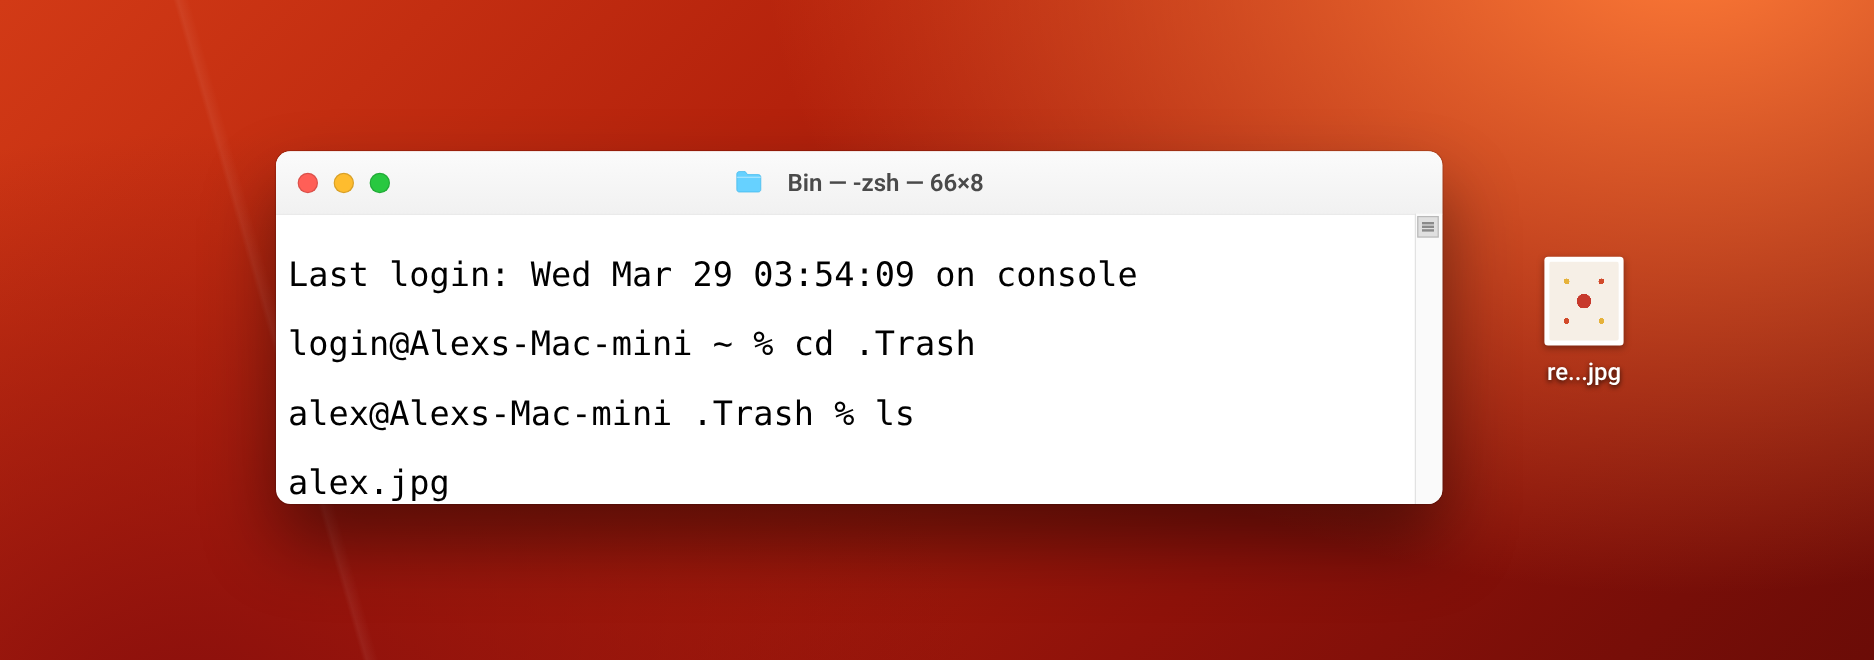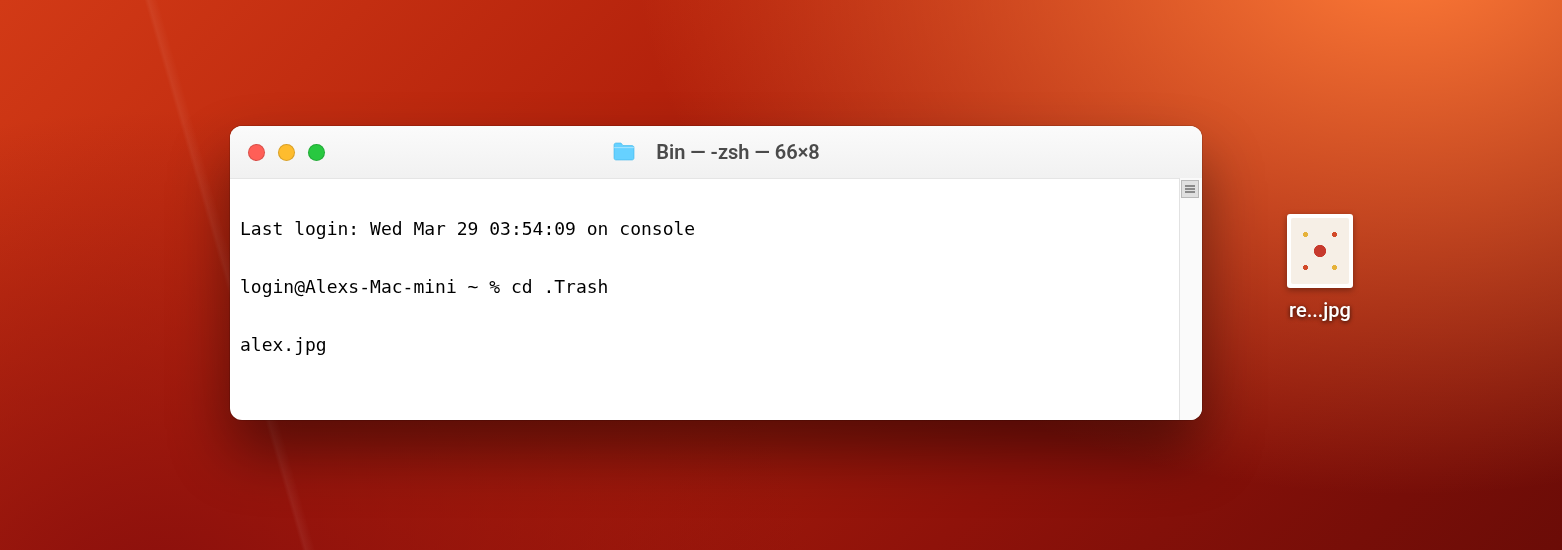--- a/index.html
+++ b/index.html
@@ -92,21 +92,21 @@
     font-weight: 600;
     color: #4a4a4a;
   }
   .folder-icon-svg { width: 24px; height: 20px; }
 
   .terminal-body {
     position: relative;
     flex: 1 1 auto;
     padding: 6px 24px 6px 10px;
     font-family: "SF Mono", ui-monospace, Menlo, Consolas, monospace;
-    font-size: 18px;
+    font-size: 28px;
     line-height: 29px;
     color: #000;
     white-space: pre;
     overflow: hidden;
   }
 
   .term-line { display: block; }
 
   
   .scrollbar-track {
@@ -210,20 +210,21 @@
         <path d="M2 3 C2 1.9 2.9 1 4 1 L9 1 L11 3.5 L20 3.5 C21.1 3.5 22 4.4 22 5.5 L22 16 C22 17.1 21.1 18 20 18 L4 18 C2.9 18 2 17.1 2 16 Z" fill="#66d1ff" stroke="#3fb7ea" stroke-width="0.6"></path>
         <rect x="2" y="5.3" width="20" height="0.8" fill="#ffffff" opacity="0.55"></rect>
       </svg>
       <span>Bin — -zsh — 66×8</span>
     </div>
   </div>
 
   <div class="terminal-body">
 <span class="term-line">Last login: Wed Mar 29 03:54:09 on console</span>
 <span class="term-line">login@Alexs-Mac-mini ~ % cd .Trash</span>
+<span class="term-line">alex@Alexs-Mac-mini .Trash % ls</span>
 <span class="term-line">alex.jpg</span>
 
 
   </div>
 
   <div class="scrollbar-track">
     <div class="scrollbar-thumbzone">
         <span class="midline"></span>
       </div>
   </div>

